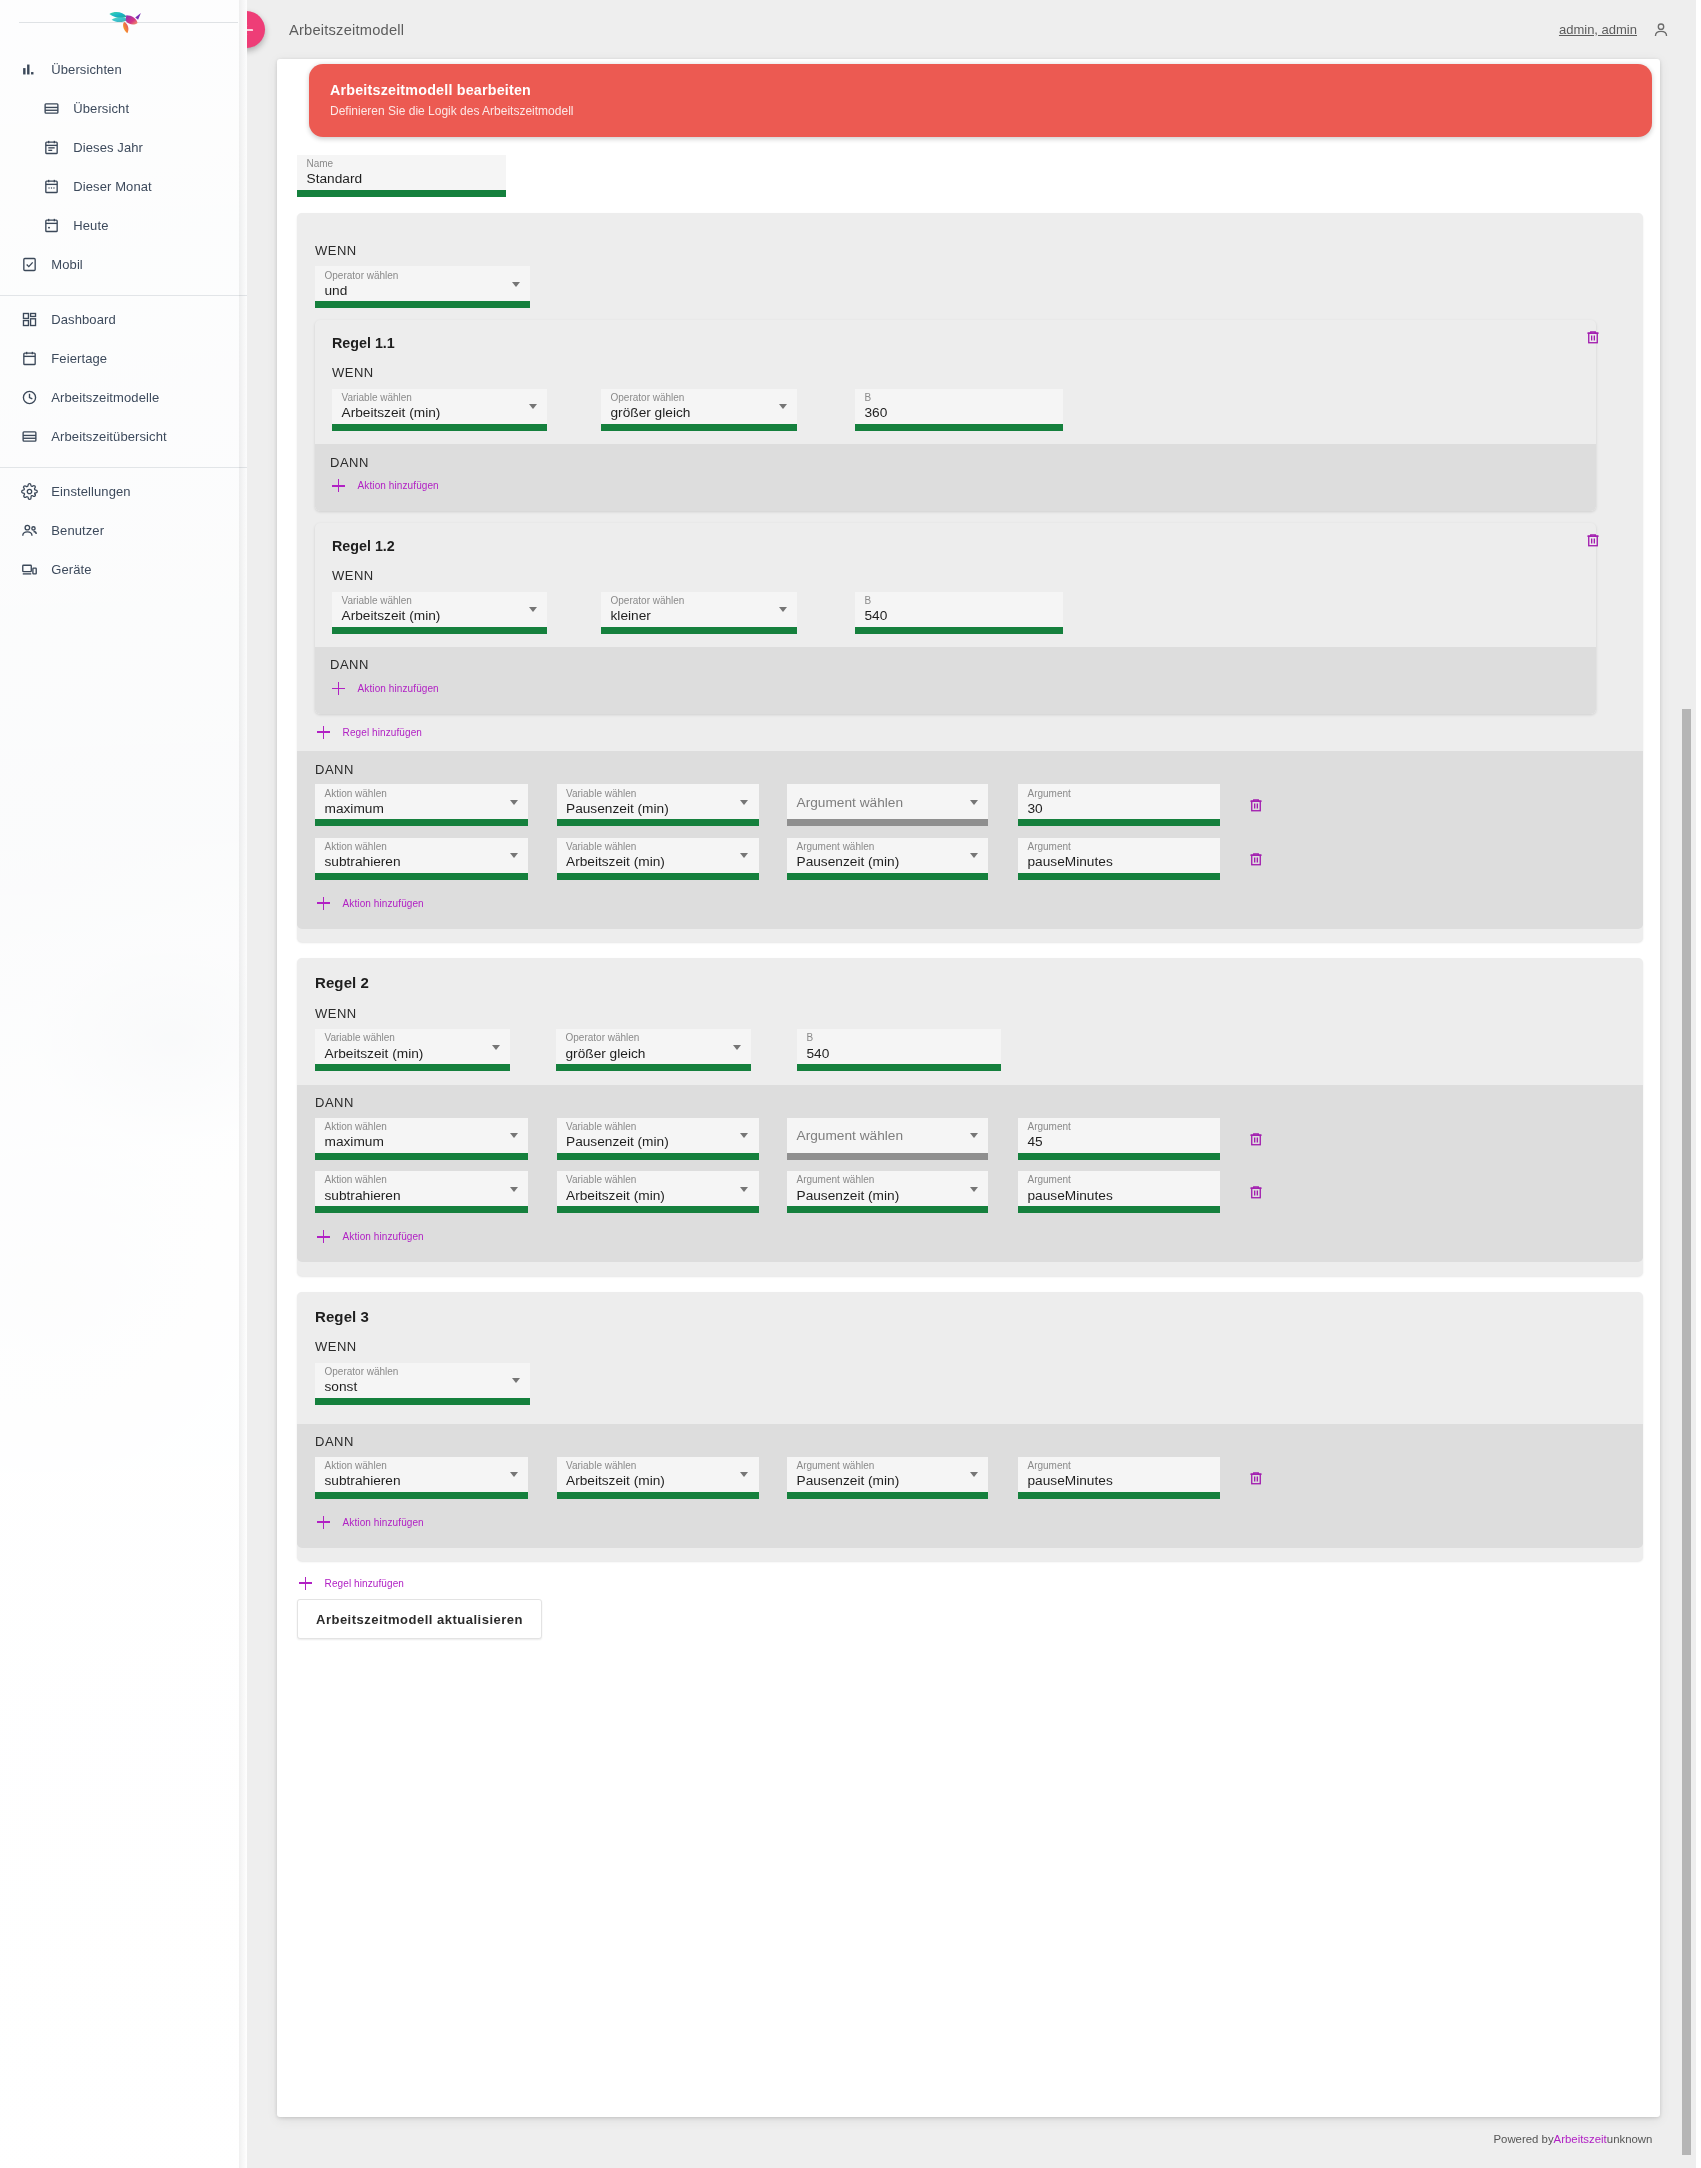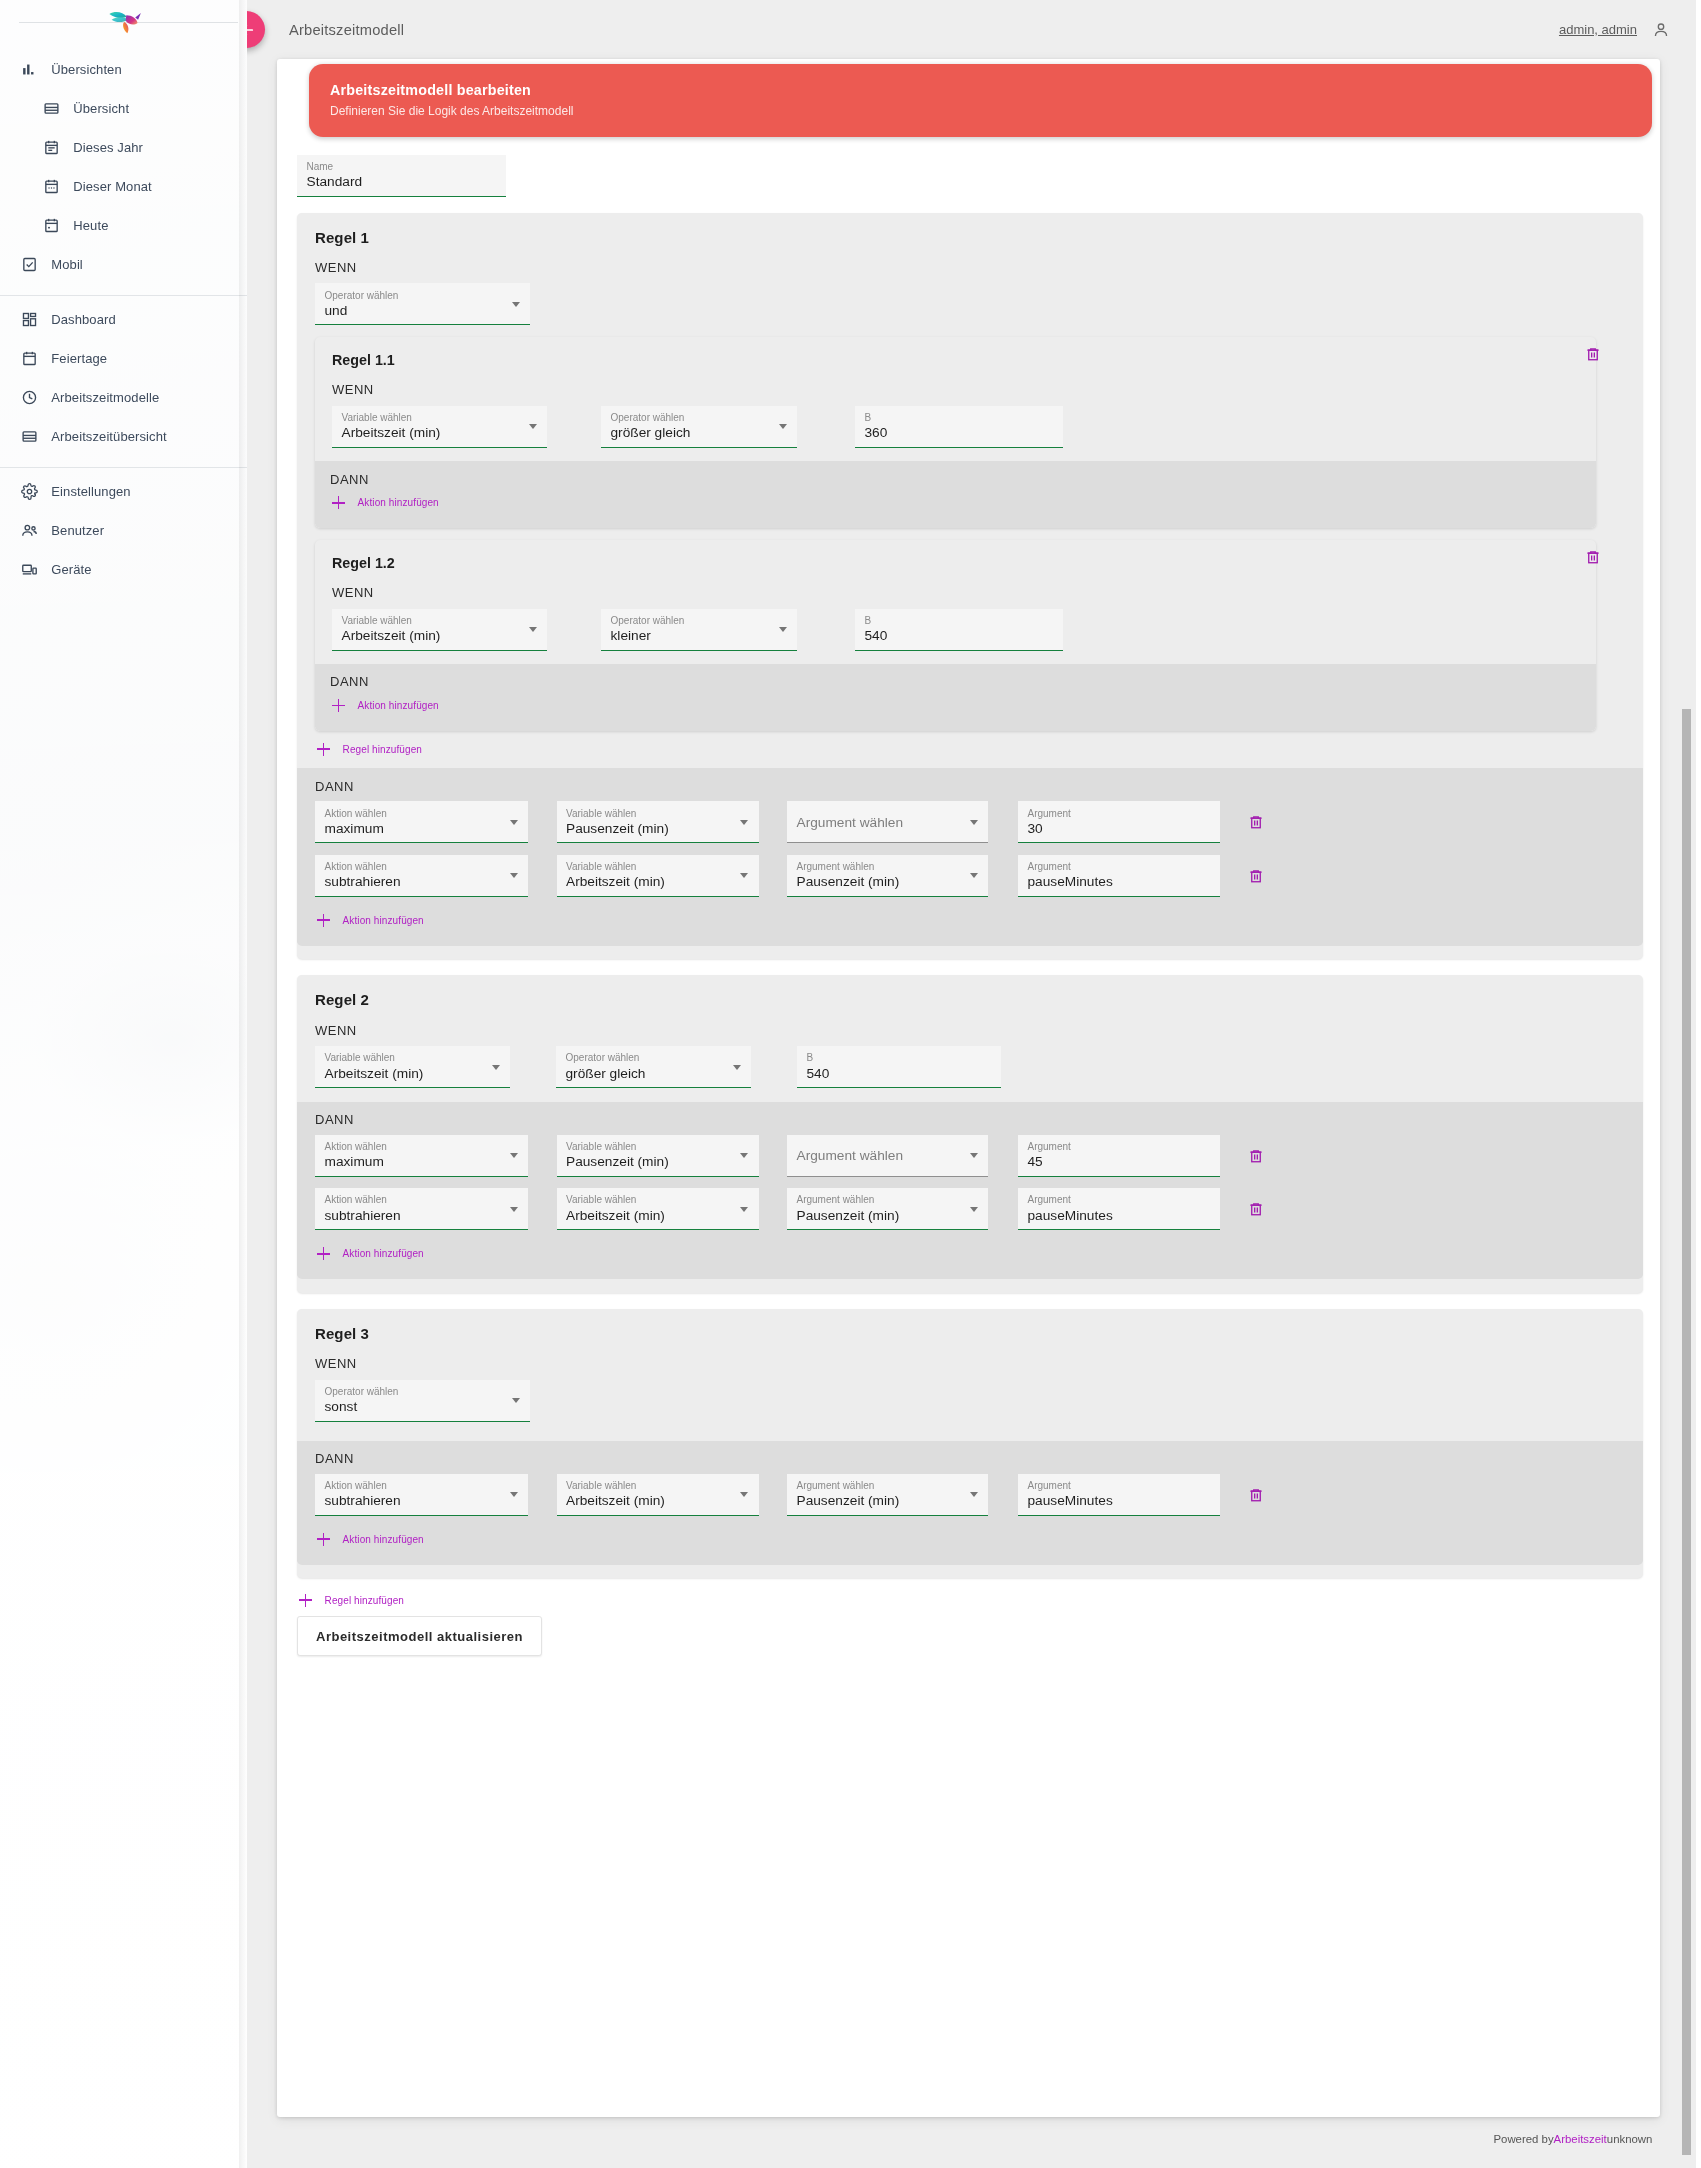--- a/index.html
+++ b/index.html
@@ -100,21 +100,21 @@
   }
   .banner-wrap{ padding: 0 0 0 0; position:relative; }
   .banner-title { font-size: 14.3px; font-weight: bold; letter-spacing:0.2px; }
   .banner-sub { font-size: 12px; margin-top: 6.7px; color: rgba(255,255,255,.86); }
 
   .card-body { padding: 7.6px 17px 19px 20px; }
 
   
   .field {
     background:#f5f5f5;
-    border-bottom: 1px solid #15803d;
+    border-bottom: 7px solid #15803d;
     padding: 7.6px 9.5px 5.7px 9.5px;
     position:relative;
     height: 42px;
     display:flex; flex-direction:column; justify-content:center;
   }
   .field .lbl { font-size: 10px; color:#8a8a8a; line-height:12.4px; }
   .field .val { font-size: 13.7px; color:#1f1f1f; line-height:18px; }
   .field .val.ph { color:#7e7e7e; }
   .field .caret {
     position:absolute; right: 10.5px; top: 50%; margin-top:-1.9px;
@@ -458,21 +458,20 @@
         
         <div style="width:209px;">
           <div class="field">
             <span class="lbl">Name</span>
             <span class="val">Standard</span>
           </div>
         </div>
 
         
         <div class="rule">
-          <div class="rule-title">Regel 1</div>
           <div class="kw">WENN</div>
 
           <div style="width:215px;">
             <div class="field">
               <span class="lbl">Operator wählen</span>
               <span class="val">und</span>
               <span class="caret"></span>
             </div>
           </div>
 

